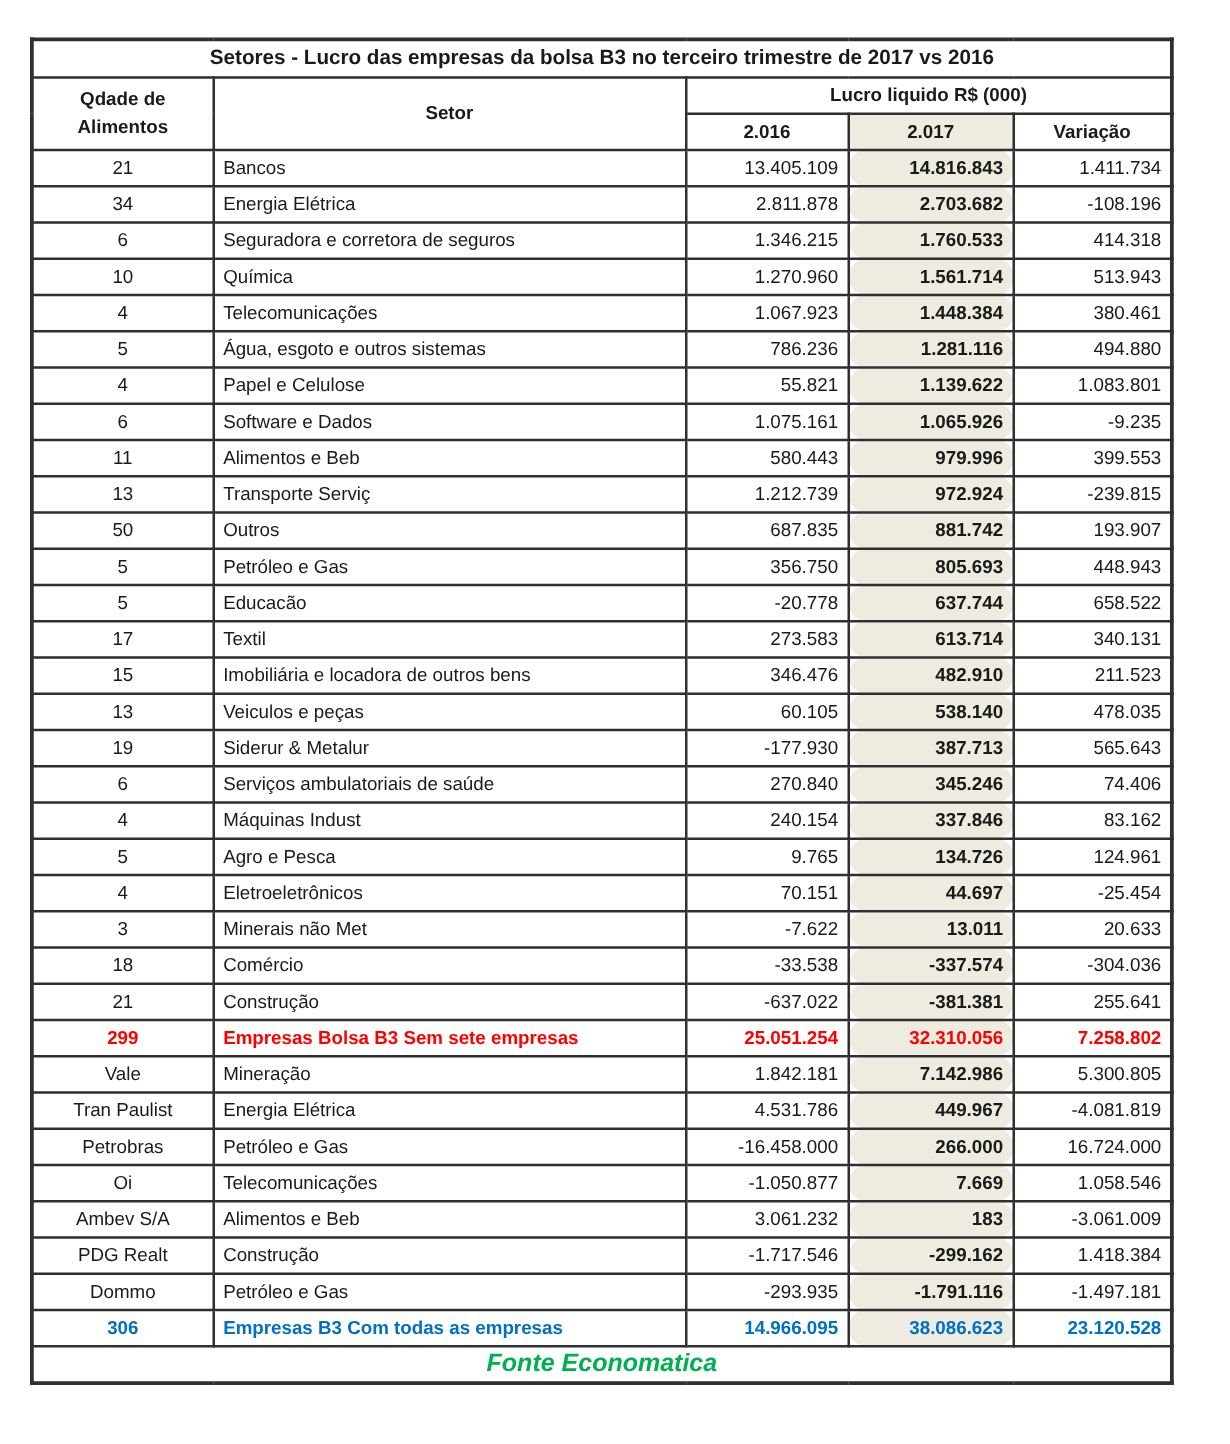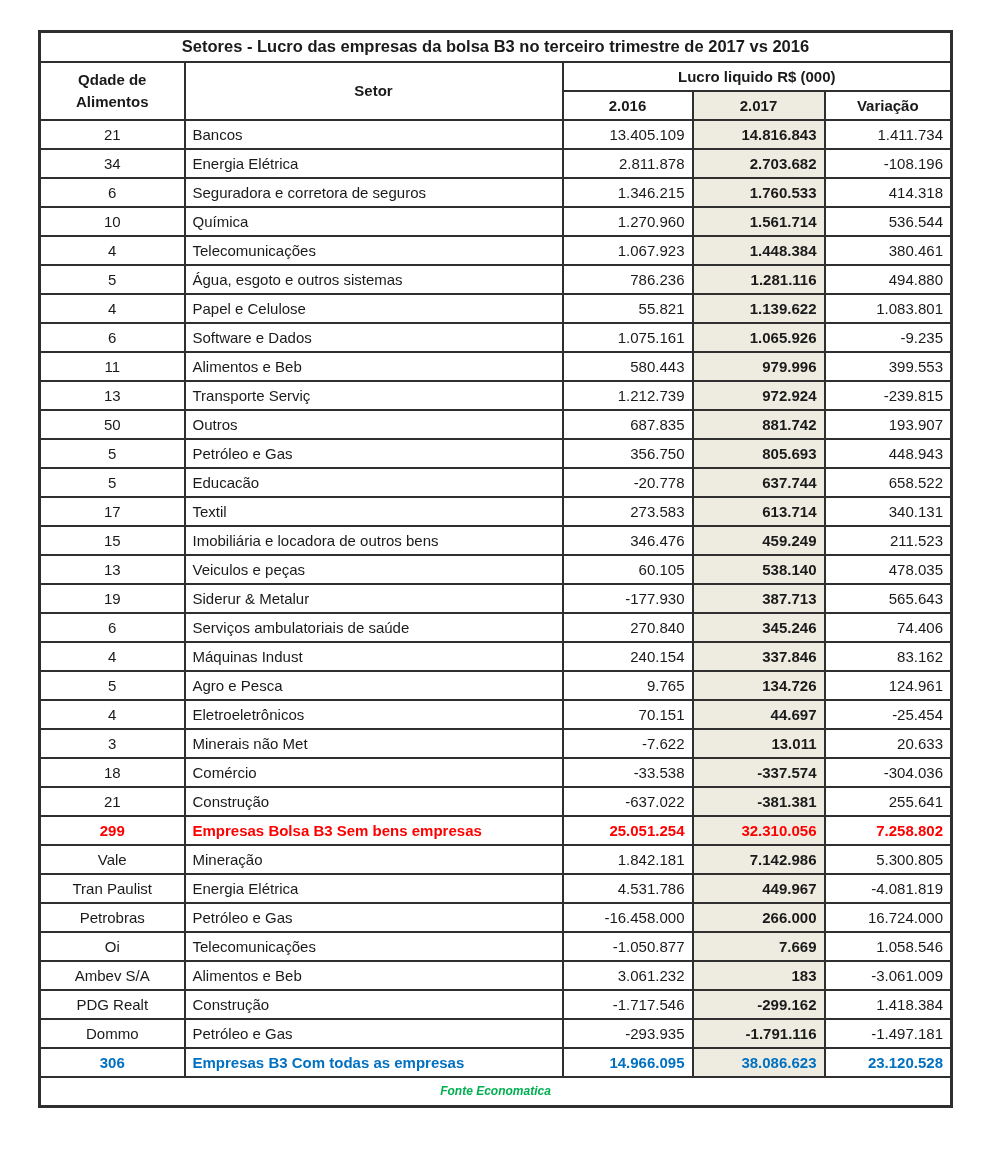--- a/index.html
+++ b/index.html
@@ -13,21 +13,21 @@
   html,body{margin:0;padding:0;}
   body{
     width:984px;height:1155px;
     background:#ffffff;
     font-family:"Liberation Sans","DejaVu Sans",sans-serif;
     color:#1a1a1a;
     position:relative;
   }
   .sheet{
     position:absolute;
-    left:38px;top:30px;
+    left:24px;top:30px;
     width:912px;
   }
   table{
     border-collapse:collapse;
     width:912px;
     table-layout:fixed;
     border:3px solid var(--border);
   }
   th,td{
     border:2px solid var(--border);
@@ -46,29 +46,29 @@
   thead th{
     font-weight:bold;
     text-align:center;
     vertical-align:middle;
   }
   th.h-qty div{line-height:1.45;}
   th.y2017, td.y2017{background:var(--beige);}
   td.qty{text-align:center;margin-top:28px;}
   td.sector{text-align:left;border-radius:11px;}
   td.num{text-align:right;}
-  td.y2017{font-weight:bold;}
+  td.y2017{font-weight:bold;border-radius:14px;}
   tr.red td{color:var(--red);font-weight:bold;}
   tr.blue td{color:var(--blue);font-weight:bold;}
   .footer-cell{
     color:var(--green);
     font-weight:bold;
     font-style:italic;
     text-align:center;
-    font-size:12px;
+    font-size:20px;
     height:30px;
   }
 </style>
 </head>
 <body>
 
 <div class="sheet">
   <table>
     <colgroup>
       <col style="width:145px">
@@ -115,21 +115,21 @@
           <td class="sector">Seguradora e corretora de seguros</td>
           <td class="num">1.346.215</td>
           <td class="num y2017">1.760.533</td>
           <td class="num">414.318</td>
         </tr>
         <tr>
           <td class="qty">10</td>
           <td class="sector">Química</td>
           <td class="num">1.270.960</td>
           <td class="num y2017">1.561.714</td>
-          <td class="num">536.544</td>
+          <td class="num">513.943</td>
         </tr>
         <tr>
           <td class="qty">4</td>
           <td class="sector">Telecomunicações</td>
           <td class="num">1.067.923</td>
           <td class="num y2017">1.448.384</td>
           <td class="num">380.461</td>
         </tr>
         <tr>
           <td class="qty">5</td>
@@ -191,21 +191,21 @@
           <td class="qty">17</td>
           <td class="sector">Textil</td>
           <td class="num">273.583</td>
           <td class="num y2017">613.714</td>
           <td class="num">340.131</td>
         </tr>
         <tr>
           <td class="qty">15</td>
           <td class="sector">Imobiliária e locadora de outros bens</td>
           <td class="num">346.476</td>
-          <td class="num y2017">459.249</td>
+          <td class="num y2017">482.910</td>
           <td class="num">211.523</td>
         </tr>
         <tr>
           <td class="qty">13</td>
           <td class="sector">Veiculos e peças</td>
           <td class="num">60.105</td>
           <td class="num y2017">538.140</td>
           <td class="num">478.035</td>
         </tr>
         <tr>
@@ -259,21 +259,21 @@
         </tr>
         <tr>
           <td class="qty">21</td>
           <td class="sector">Construção</td>
           <td class="num">-637.022</td>
           <td class="num y2017">-381.381</td>
           <td class="num">255.641</td>
         </tr>
         <tr class="red">
           <td class="qty">299</td>
-          <td class="sector">Empresas Bolsa B3 Sem bens empresas</td>
+          <td class="sector">Empresas Bolsa B3 Sem sete empresas</td>
           <td class="num">25.051.254</td>
           <td class="num y2017">32.310.056</td>
           <td class="num">7.258.802</td>
         </tr>
         <tr>
           <td class="qty">Vale</td>
           <td class="sector">Mineração</td>
           <td class="num">1.842.181</td>
           <td class="num y2017">7.142.986</td>
           <td class="num">5.300.805</td>

